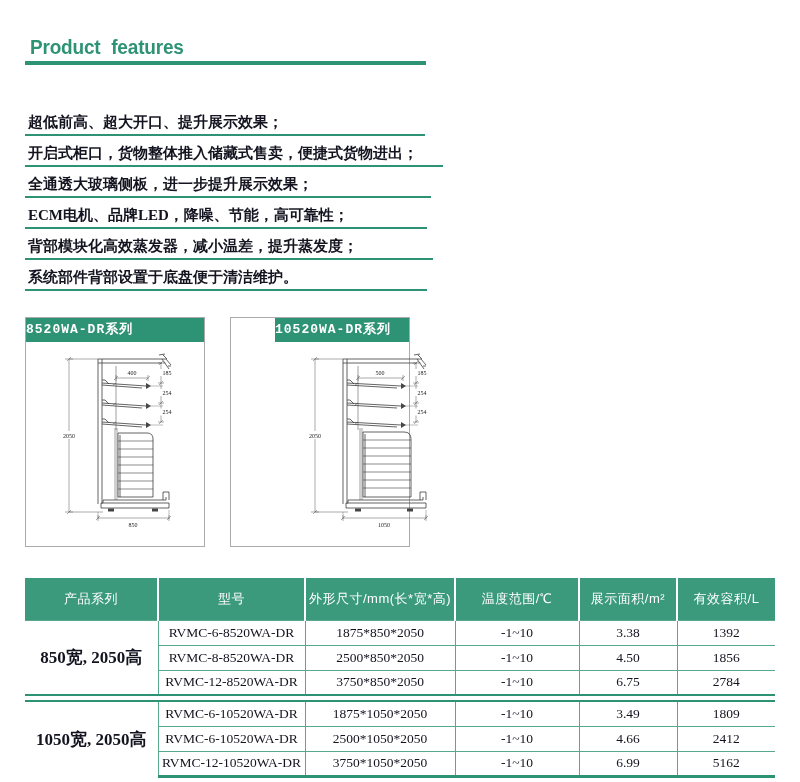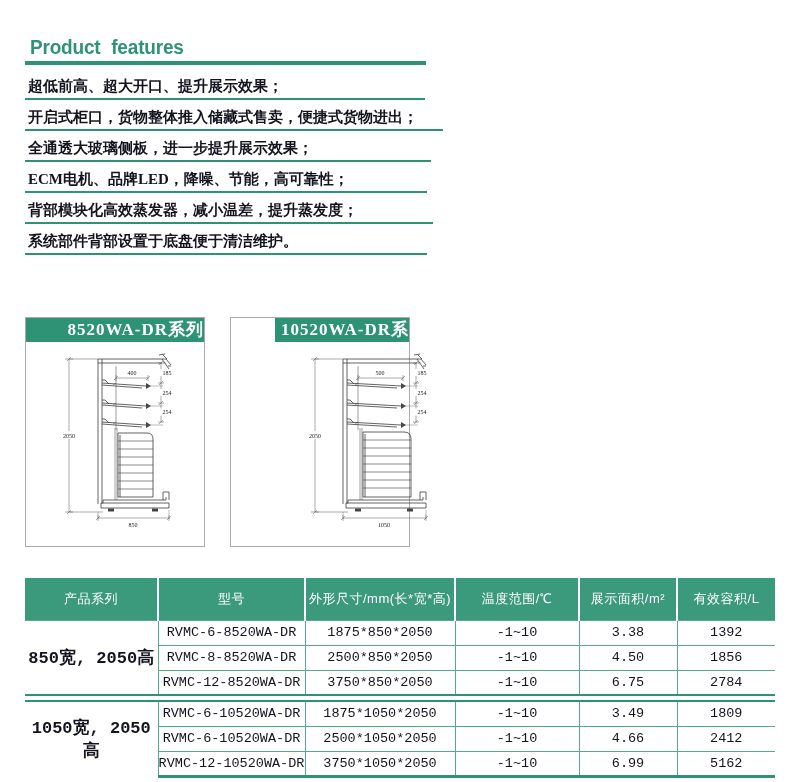--- a/index.html
+++ b/index.html
@@ -24,58 +24,58 @@
 
   
   .features { position:absolute; left:25px; top:78px; list-style:none; }
   .features li {
     font-family:"Liberation Serif","DejaVu Serif",serif;
     font-size:15px; font-weight:700; color:var(--ink);
     line-height:17px; padding:0 0 3px 3px;
     border-bottom:2px solid var(--green);
     margin-bottom:9px; white-space:nowrap; overflow:hidden;
   }
-  .features li:nth-child(1){ width:400px; }
+  .features li:nth-child(1){ width:400px;margin-top:36px; }
   .features li:nth-child(2){ width:418px; }
   .features li:nth-child(3){ width:406px; }
   .features li:nth-child(4){ width:402px; }
   .features li:nth-child(5){ width:408px; }
   .features li:nth-child(6){ width:402px; }
 
   
   .panel {
     position:absolute; top:317px; width:180px; height:230px;
     border:1px solid var(--panel-border); background:#fff;
   }
   .panel-1 { left:25px; }
   .panel-2 { left:230px;padding-left:44px; }
   .panel-header {
     height:24px; line-height:24px; background:var(--green); color:#fff;
-    text-align:right; font-family:Liberation Serif, serif;
-    font-size:17px; font-weight:700; letter-spacing:1px;
+    text-align:left; font-family:Liberation Mono, monospace;
+    font-size:13px; font-weight:700; letter-spacing:1px;
   }
   .panel svg { display:block; width:178px; height:204px; }
   .panel svg text {
     font-family:"Liberation Serif","DejaVu Serif",serif;
     fill:#222; font-size:6px;
   }
 
   
   table.spec {
     position:absolute; left:25px; top:578px; width:750px;
     border-collapse:collapse; table-layout:fixed;
   }
   table.spec th {
     background:var(--header-green); color:#fff; font-weight:400;
     font-family:"Liberation Sans", sans-serif; font-size:13px;
     height:42px; border-right:2px solid #ffffff; letter-spacing:0.5px;
   }
   table.spec th:last-child { border-right:none; }
   table.spec td {
-    font-family:Liberation Mono, monospace;
+    font-family:Liberation Serif, serif;
     font-size:13.5px; color:var(--ink); text-align:center;
     height:25px; padding:0;
     border-top:1px solid var(--line-green);
     border-right:1px solid var(--line-green);
   }
   table.spec td:last-child { border-right:none; }
   table.spec td.series-cell { font-weight:600; font-size:17px; }
   table.spec tr.group-sep td {
     height:6px; border-top:2px solid var(--green);
     border-bottom:2px solid var(--green);

